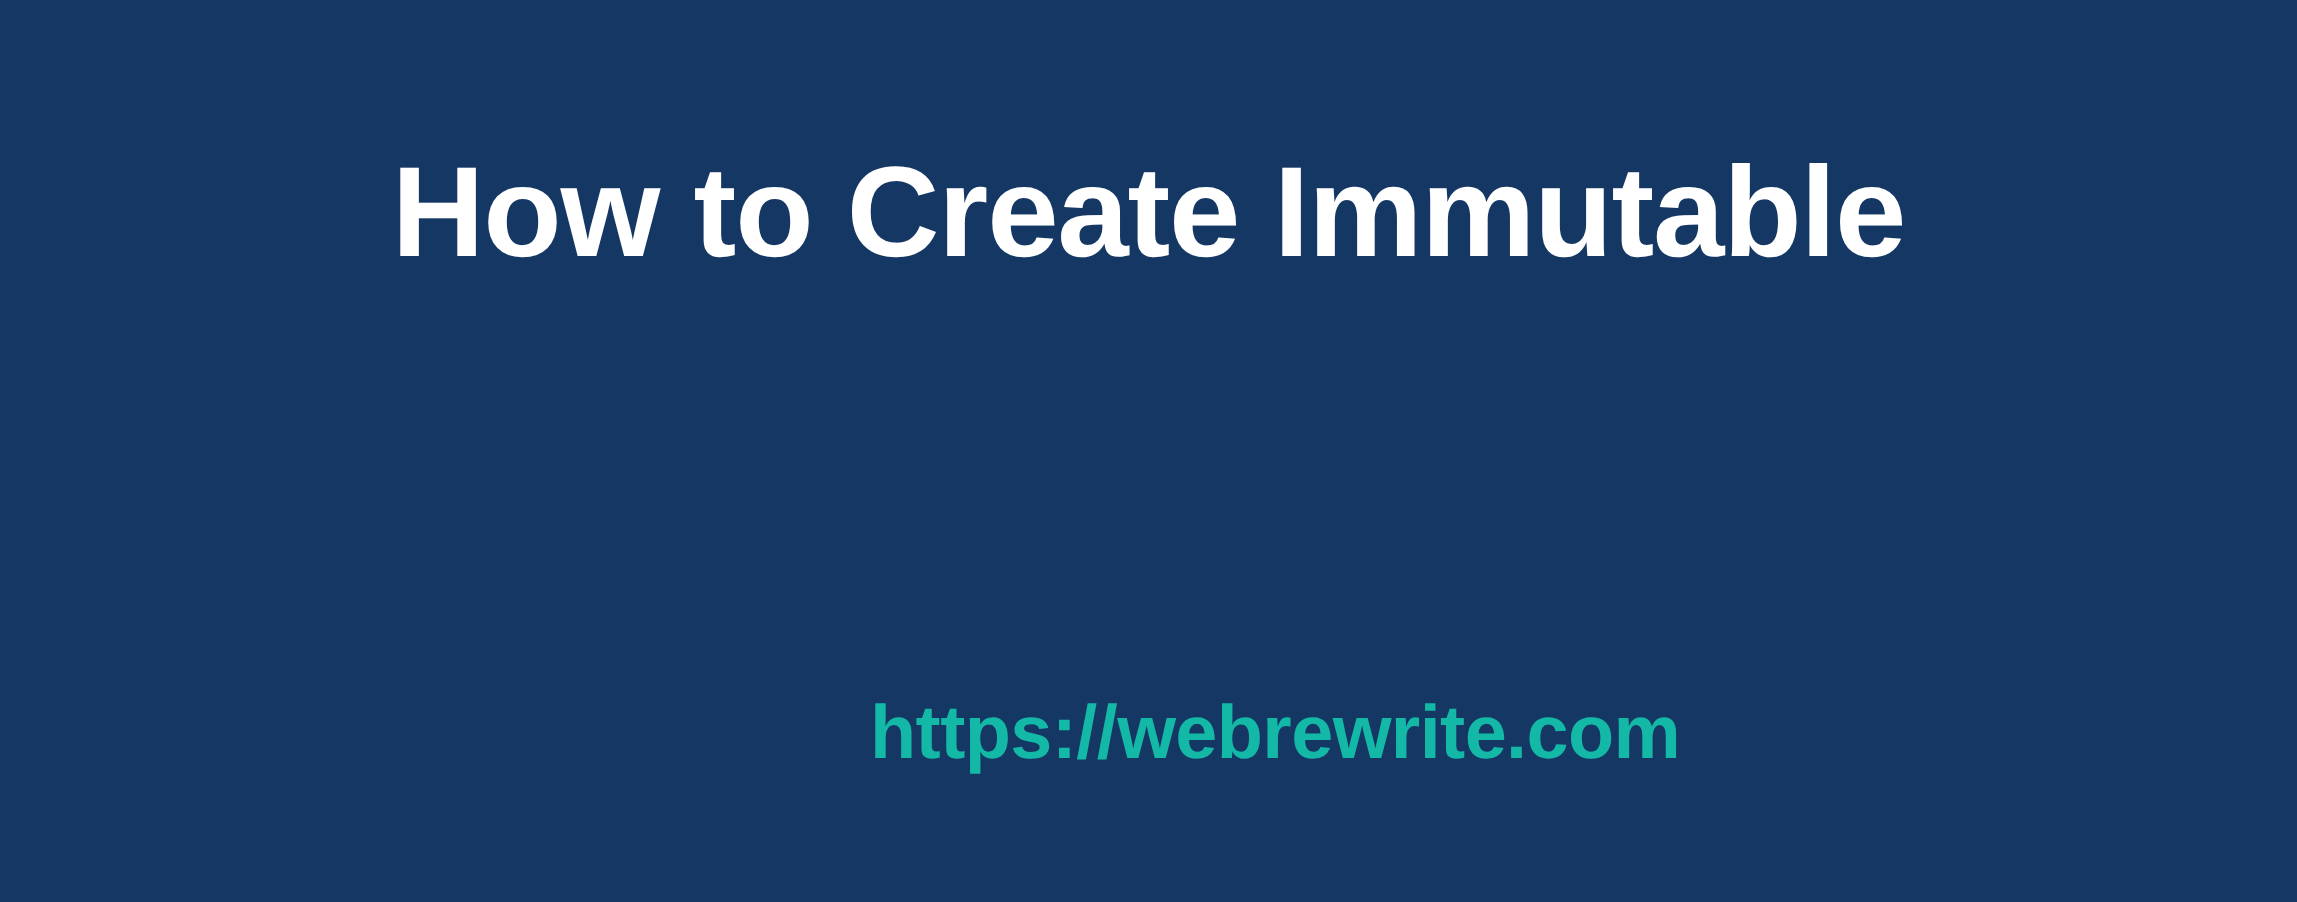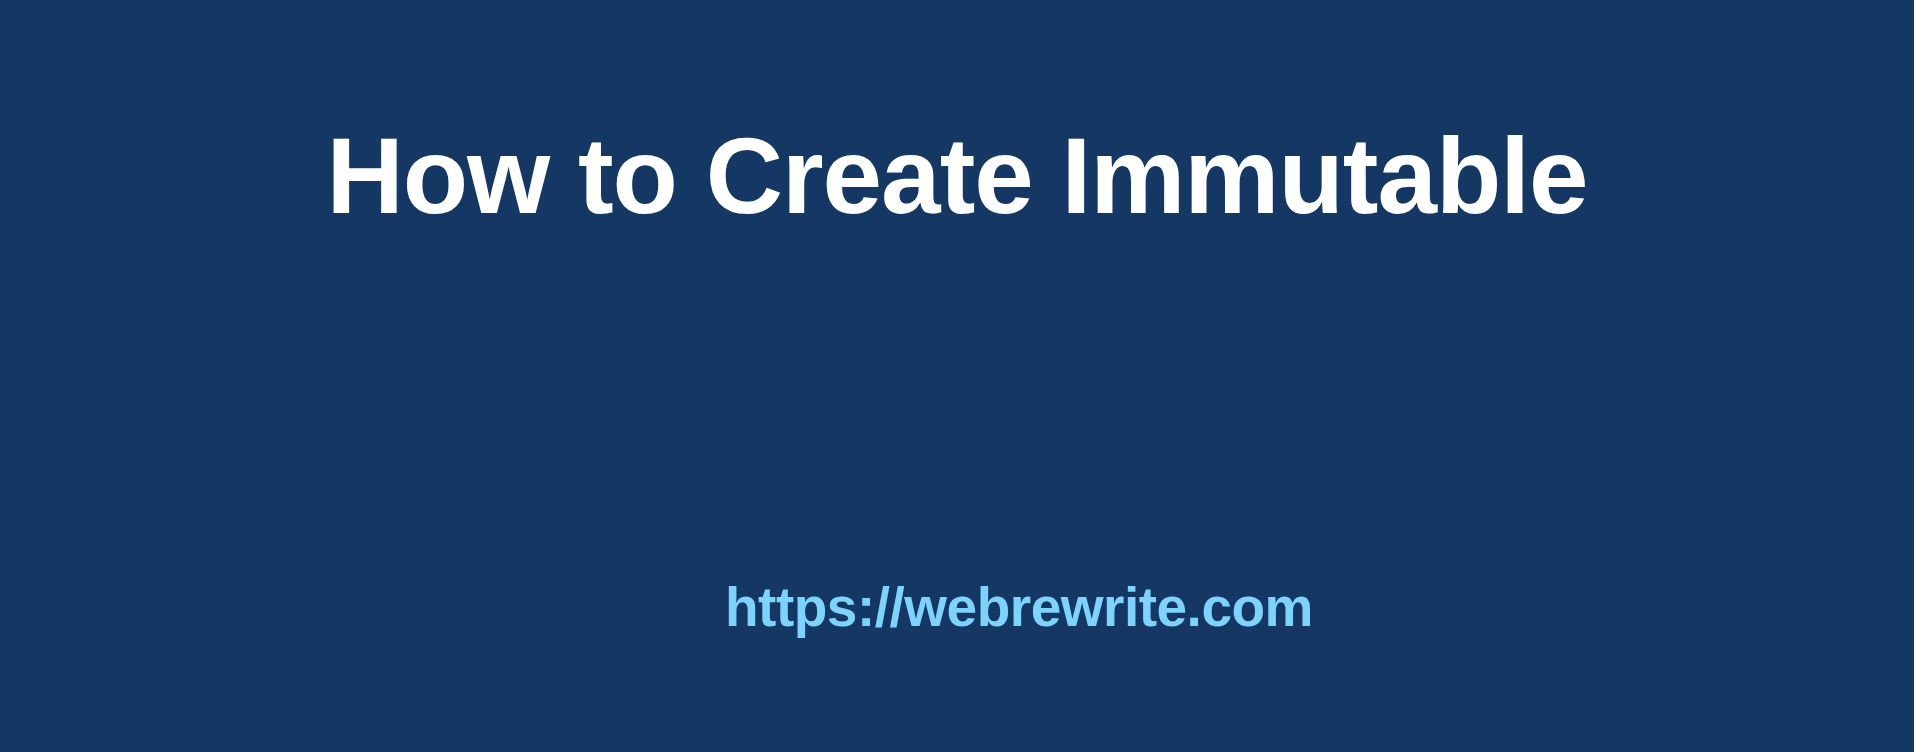--- a/index.html
+++ b/index.html
@@ -29,22 +29,22 @@
       color: #ffffff;
       font-size: 107px;
       font-weight: 700;
       line-height: 1.15;
       letter-spacing: -1px;
     }
     .url {
       position: absolute;
       top: 575px;
       left: 725px;
-      color: #7dd3fc;
-      font-size: 55px;
+      color: #14b8a6;
+      font-size: 63px;
       font-weight: 700;
       letter-spacing: -0.5px;
     }
   </style>
 </head>
 <body>
 
 <div class="banner">
   <div class="title">
     <span>How to Create Immutable</span><br>

